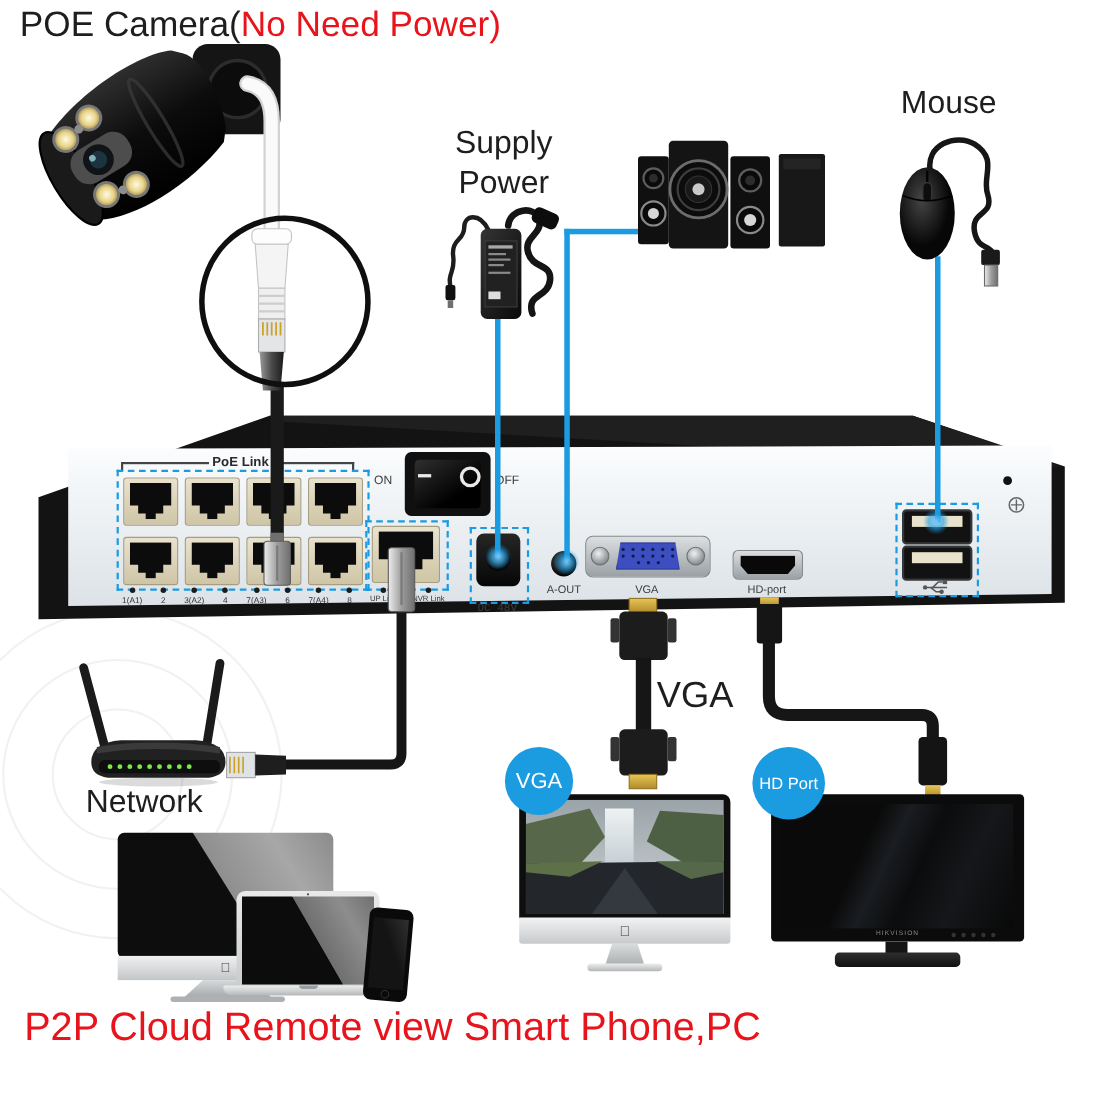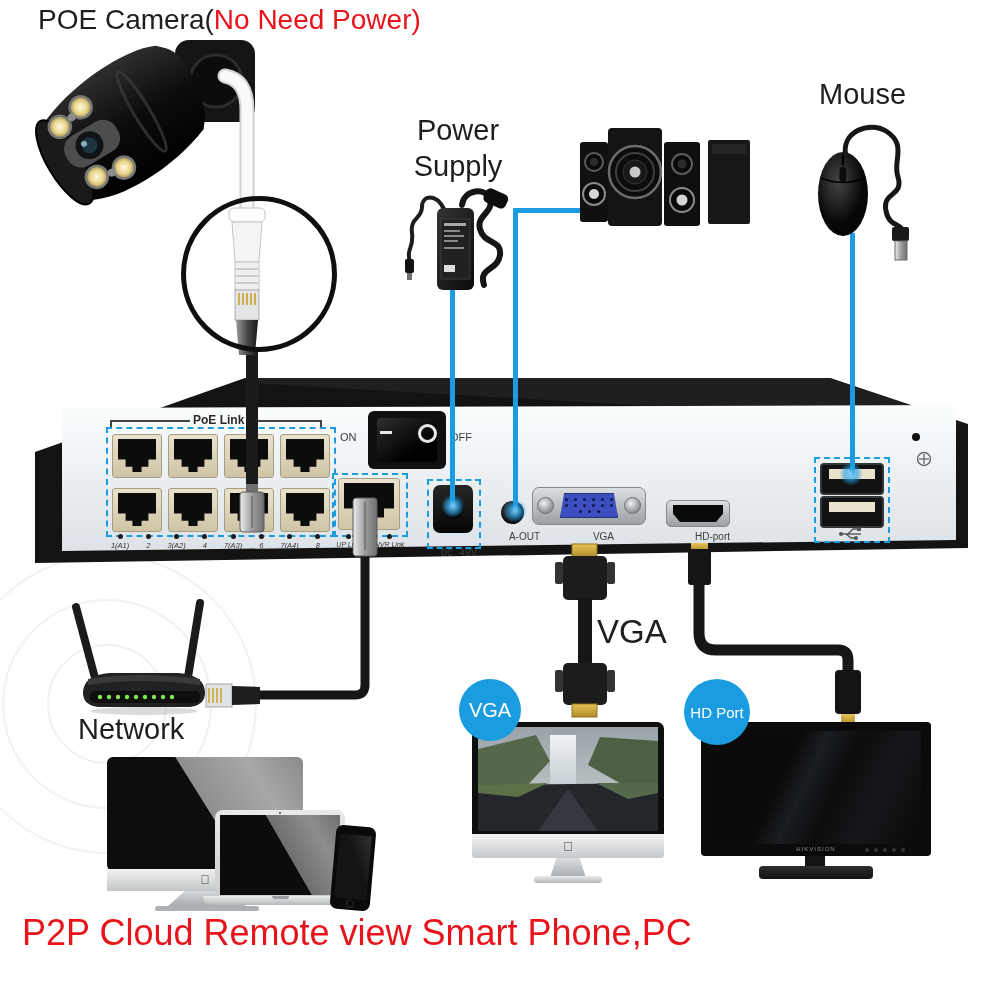--- a/index.html
+++ b/index.html
@@ -1,46 +1,46 @@
 <!DOCTYPE html>
 <html><head>
 <meta charset="utf-8">
 <style>
   html,body{margin:0;padding:0;background:#fff;}
   #canvas{position:relative;width:1000px;height:1000px;background:#fff;overflow:hidden;
           font-family:"Liberation Sans",sans-serif;color:#1e1e1e;}
   .abs{position:absolute;}
   
   .biglabel{font-size:29px;color:#1e1e1e;white-space:nowrap;}
-  #title{left:38px;top:4px;font-size:28px;white-space:nowrap;z-index:8;}
+  #title{left:18px;top:4px;font-size:32px;white-space:nowrap;z-index:8;}
   #title .red{color:var(--red);}
   #power-label{left:398px;top:112px;width:120px;text-align:center;line-height:36px;font-size:29px;z-index:8;}
   #audio-label{left:575px;top:80px;width:180px;text-align:center;z-index:8;}
   #mouse-label{left:805px;top:78px;width:115px;text-align:center;z-index:8;}
   #network-label{left:78px;top:713px;font-size:29px;z-index:8;}
   #vgacable-label{left:597px;top:613px;font-size:33px;z-index:8;}
   #hdmi-label{left:733px;top:600px;font-size:30px;z-index:8;}
   #footer-red{left:22px;top:912px;font-size:36px;color:var(--red);white-space:nowrap;z-index:9;}
   #footer-black{left:60px;top:950px;width:320px;text-align:center;font-size:29px;z-index:9;}
   :root{--blue:#1B9BE0;--red:#E8131B;}
   
   .bline{background:var(--blue);z-index:4;}
   .glow{width:24px;height:24px;border-radius:50%;z-index:6;
         background:radial-gradient(circle,rgba(120,205,255,.95) 0%,rgba(27,155,224,.6) 40%,rgba(27,155,224,0) 70%);}
   
   .dash{border:2px dashed var(--blue);z-index:3;}
   
   .rj45{background:linear-gradient(#e9e2cd,#cfc5a6);border:1px solid #a79d80;border-radius:3px;z-index:3;}
   .rj45 .slot{position:absolute;left:5px;right:5px;top:4px;bottom:5px;background:#0c0c0c;
       clip-path:polygon(0 0,100% 0,100% 62%,80% 62%,80% 84%,62% 84%,62% 100%,38% 100%,38% 84%,20% 84%,20% 62%,0 62%);}
-  .paneltext{font-size:10px;color:#3c3c3c;text-align:right;z-index:3;white-space:nowrap;}
+  .paneltext{font-size:10px;color:#3c3c3c;text-align:center;z-index:3;white-space:nowrap;}
   .portlabels{display:flex;z-index:3;}
   .portlabels .cell{flex:1;display:flex;flex-direction:column;align-items:center;}
   .portlabels .dot{width:5px;height:5px;border-radius:50%;background:#1c1c1c;margin-bottom:2px;}
-  .portlabels .txt{font-size:7.5px;color:#333;white-space:nowrap;font-style:italic;}
+  .portlabels .txt{font-size:7.5px;color:#333;white-space:nowrap;}
   #switch{left:368px;top:411px;width:78px;height:58px;background:#101010;border-radius:6px;z-index:3;}
   #switch .rocker{position:absolute;left:9px;right:9px;top:7px;bottom:7px;border-radius:4px;
       background:linear-gradient(145deg,#2f2f2f,#000 70%);}
   #switch .dash1{position:absolute;left:12px;top:20px;width:12px;height:3px;background:#e9e9e9;}
   #switch .circ{position:absolute;right:9px;top:13px;width:13px;height:13px;border:3px solid #e9e9e9;border-radius:50%;}
   #dcjack{left:433px;top:485px;width:40px;height:48px;background:linear-gradient(#262626,#060606);border-radius:7px;z-index:3;}
   #dcjack .hole{position:absolute;left:9px;top:12px;width:22px;height:22px;border-radius:50%;
       background:radial-gradient(circle at 45% 40%,#3a3a3a 0 30%,#050505 65%);}
   #aoutjack{left:501px;top:501px;width:23px;height:23px;border-radius:50%;
       background:radial-gradient(circle at 42% 38%,#303030 0 30%,#030303 70%);z-index:3;}
@@ -182,22 +182,22 @@
           <stop offset="0.5" stop-color="#9d9d9d"></stop>
           <stop offset="1" stop-color="#6f6f6f"></stop>
         </linearGradient>
       </defs>
     <rect x="10" y="0" width="12" height="10" fill="#6f6f6f"></rect>
     <rect x="4" y="8" width="24" height="40" rx="3" fill="url(#met)" stroke="#5c5c5c"></rect>
     <line x1="16" y1="12" x2="16" y2="44" stroke="#7a7a7a" stroke-width="2"></line>
   </svg>
 
   <div class="abs biglabel" id="power-label">
+      <div>Supply</div>
       <div>Power</div>
-      <div>Supply</div>
     </div>
   <svg class="abs" style="left:400px;top:185px;z-index:5;" width="115" height="120" viewBox="0 0 115 120">
     <defs>
         <linearGradient id="adp" x1="0" y1="0" x2="1" y2="1">
           <stop offset="0" stop-color="#343434"></stop>
           <stop offset="1" stop-color="#0a0a0a"></stop>
         </linearGradient>
       </defs>
     <path d="M44,24 C36,8 22,10 22,22 C22,34 10,32 12,48 C14,64 6,62 10,78" fill="none" stroke="#1d1d1d" stroke-width="4" stroke-linecap="round"></path>
     <rect x="5" y="74" width="9" height="14" rx="2" fill="#111"></rect>

